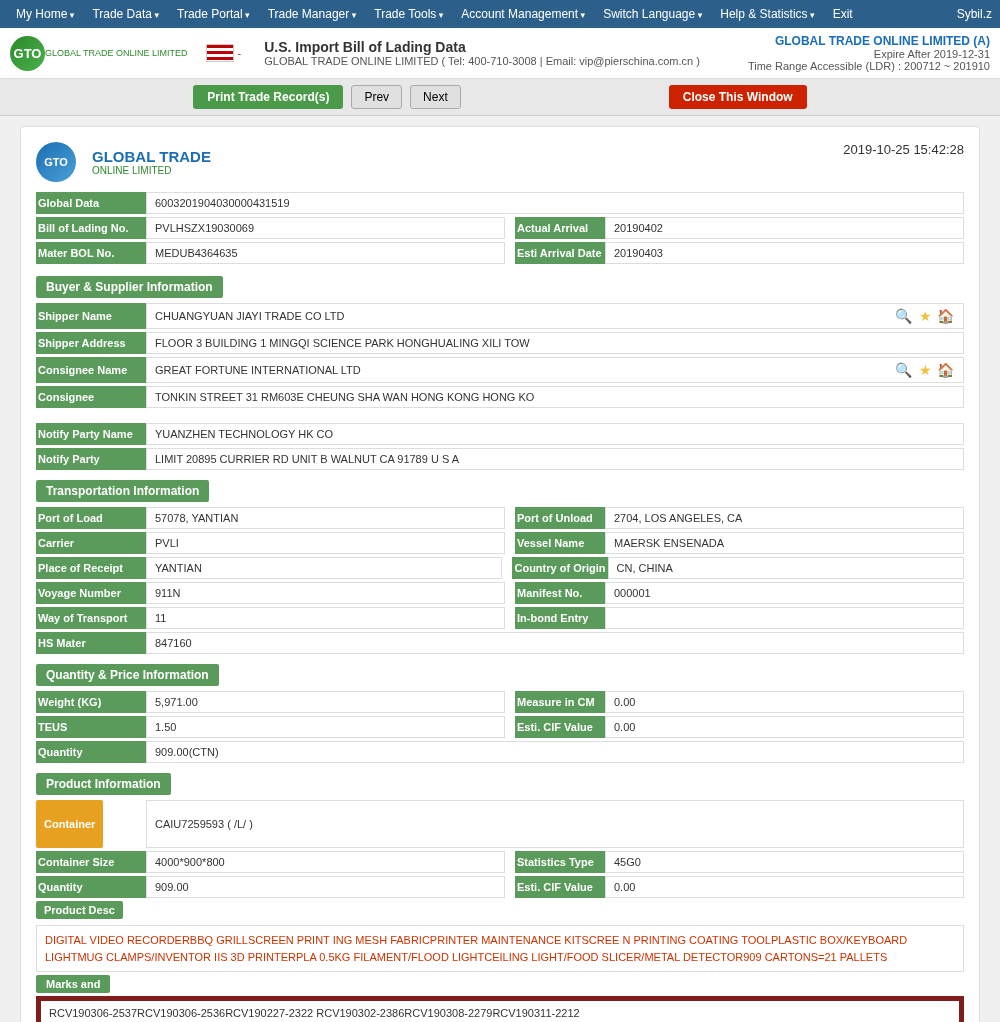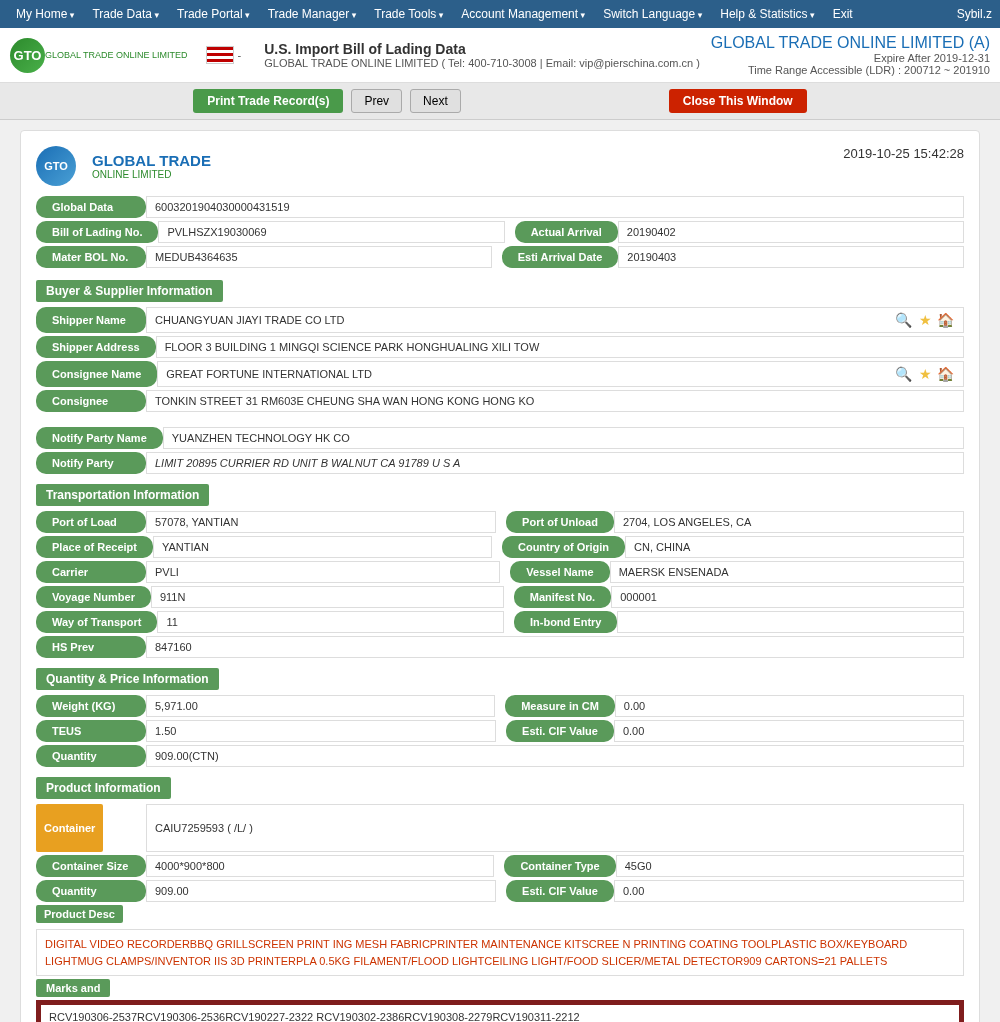--- a/index.html
+++ b/index.html
@@ -11,21 +11,21 @@
     .nav-item { color: white; padding: 3px 8px; cursor: pointer; white-space: nowrap; font-size: 12px; }
 
     
     .header-bar { background: white; display: flex; align-items: center; padding: 6px 10px; border-bottom: 1px solid #ddd; }
     .logo-area { display: flex; align-items: center; gap: 8px; }
     .flag-area { display: flex; align-items: center; gap: 4px; margin-left: 10px; }
     .page-title-area { margin-left: 15px; }
     .page-title { font-size: 14px; font-weight: bold; color: #333; }
     .page-subtitle { font-size: 11px; color: #555; }
     .account-info { margin-left: auto; text-align: right; font-size: 11px; }
-    .account-name { color: #1a6eb5; font-weight: normal; font-size: 16px; }
+    .account-name { color: #1a6eb5; font-weight: bold; font-size: 12px; }
     .account-detail { color: #555; }
 
     
     .toolbar { background: #e8e8e8; display: flex; align-items: center; justify-content: center; padding: 6px; gap: 8px; border-bottom: 1px solid #ccc; }
     .btn-print { background: #4a9a4a; color: white; border: none; padding: 5px 14px; border-radius: 3px; cursor: pointer; font-size: 12px; font-weight: bold; }
     .btn-nav { background: #e0e0e0; border: 1px solid #aaa; padding: 4px 12px; border-radius: 3px; cursor: pointer; font-size: 12px; }
     .btn-close { background: #cc2200; color: white; border: none; padding: 5px 14px; border-radius: 3px; cursor: pointer; font-size: 12px; font-weight: bold; }
 
     
     .main-content { padding: 10px 20px; background: #f0f0f0; min-height: 800px; }
@@ -37,21 +37,21 @@
 
     
     .gto-logo { display: flex; flex-direction: row; align-items: center; }
     .gto-logo-top { display: flex; align-items: center; gap: 3px; }
     .gto-circle { width: 35px; height: 35px; border-radius: 50%; background: linear-gradient(135deg, #2c8a2c, #4ab04a); display: flex; align-items: center; justify-content: center; color: white; font-weight: bold; font-size: 12px; }
     .gto-subtext { color: #2c8a2c; font-size: 9px; }
 
     
     .info-section { margin-bottom: 12px; }
     .info-row { display: flex; align-items: stretch; margin-bottom: 3px; }
-    .info-label { background: #5a9a5a; color: white; padding: 4px 16px; min-width: 110px; font-size: 11px; font-weight: bold; border-radius: 10px; display: flex; align-items: center; flex-shrink: 0; }
+    .info-label { background: #5a9a5a; color: white; padding: 4px 2px; min-width: 110px; font-size: 11px; font-weight: bold; border-radius: 0; display: flex; align-items: center; flex-shrink: 0; }
     .info-value { border: 1px solid #ddd; padding: 4px 8px; flex: 1; font-size: 11px; background: white; display: flex; align-items: center; }
 
     
     .section-header { background: #5a9a5a; color: white; padding: 4px 10px; border-radius: 2px; font-size: 12px; font-weight: bold; margin-bottom: 5px; display: inline-block; }
 
     .card-wrapper { position: relative; }
 
     
     .icon-search { font-size: 14px; cursor: pointer; color: #555; margin-left: 5px; }
     .icon-star { font-size: 14px; color: #f0c040; margin-left: 2px; }
@@ -201,63 +201,63 @@
         <div class="info-row" style="margin-bottom:15px;">
           <div class="info-label">Consignee</div>
           <div class="info-value" style="flex:1;">TONKIN STREET 31 RM603E CHEUNG SHA WAN HONG KONG HONG KO</div>
         </div>
         <div class="info-row" style="margin-bottom:3px;">
           <div class="info-label">Notify Party Name</div>
           <div class="info-value" style="flex:1;">YUANZHEN TECHNOLOGY HK CO</div>
         </div>
         <div class="info-row">
           <div class="info-label">Notify Party</div>
-          <div class="info-value" style="flex:1;font-style:italic;">LIMIT 20895 CURRIER RD UNIT B WALNUT CA 91789 U S A</div>
+          <div class="info-value" style="flex:1;">LIMIT 20895 CURRIER RD UNIT B WALNUT CA 91789 U S A</div>
         </div>
       </div>
 
       <div class="section-block">
         <div class="section-header">Transportation Information</div>
         <div class="info-row" style="margin-bottom:3px;">
           <div class="info-label">Port of Load</div>
           <div class="info-value" style="min-width:150px;">57078, YANTIAN</div>
           <div style="width:10px;"></div>
           <div class="info-label" style="min-width:90px;">Port of Unload</div>
           <div class="info-value">2704, LOS ANGELES, CA</div>
         </div>
         <div class="info-row" style="margin-bottom:3px;">
+          <div class="info-label">Carrier</div>
+          <div class="info-value" style="min-width:150px;">PVLI</div>
+          <div style="width:10px;"></div>
+          <div class="info-label" style="min-width:90px;">Vessel Name</div>
+          <div class="info-value">MAERSK ENSENADA</div>
+        </div>
+        <div class="info-row" style="margin-bottom:3px;">
           <div class="info-label">Place of Receipt</div>
           <div class="info-value" style="min-width:150px;">YANTIAN</div>
           <div style="width:10px;"></div>
           <div class="info-label" style="min-width:90px;">Country of Origin</div>
           <div class="info-value">CN, CHINA</div>
         </div>
         <div class="info-row" style="margin-bottom:3px;">
-          <div class="info-label">Carrier</div>
-          <div class="info-value" style="min-width:150px;">PVLI</div>
-          <div style="width:10px;"></div>
-          <div class="info-label" style="min-width:90px;">Vessel Name</div>
-          <div class="info-value">MAERSK ENSENADA</div>
-        </div>
-        <div class="info-row" style="margin-bottom:3px;">
           <div class="info-label">Voyage Number</div>
           <div class="info-value" style="min-width:150px;">911N</div>
           <div style="width:10px;"></div>
           <div class="info-label" style="min-width:90px;">Manifest No.</div>
           <div class="info-value">000001</div>
         </div>
         <div class="info-row" style="margin-bottom:3px;">
           <div class="info-label">Way of Transport</div>
           <div class="info-value" style="min-width:150px;">11</div>
           <div style="width:10px;"></div>
           <div class="info-label" style="min-width:90px;">In-bond Entry</div>
           <div class="info-value"></div>
         </div>
         <div class="info-row">
-          <div class="info-label">HS Prev</div>
+          <div class="info-label">HS Mater</div>
           <div class="info-value" style="flex:1;">847160</div>
         </div>
       </div>
 
       <div class="section-block">
         <div class="section-header">Quantity &amp; Price Information</div>
         <div class="info-row" style="margin-bottom:3px;">
           <div class="info-label">Weight (KG)</div>
           <div class="info-value" style="min-width:150px;">5,971.00</div>
           <div style="width:10px;"></div>
@@ -282,21 +282,21 @@
         <div class="info-row" style="margin-bottom:3px;">
           <div style="display:flex;align-items:center;min-width:110px;">
             <span class="container-badge">Container</span>
           </div>
           <div class="info-value" style="flex:1;text-align:right;">CAIU7259593 ( /L/ )</div>
         </div>
         <div class="info-row" style="margin-bottom:3px;">
           <div class="info-label">Container Size</div>
           <div class="info-value" style="min-width:150px;">4000*900*800</div>
           <div style="width:10px;"></div>
-          <div class="info-label" style="min-width:90px;">Container Type</div>
+          <div class="info-label" style="min-width:90px;">Statistics Type</div>
           <div class="info-value">45G0</div>
         </div>
         <div class="info-row" style="margin-bottom:3px;">
           <div class="info-label">Quantity</div>
           <div class="info-value" style="min-width:150px;">909.00</div>
           <div style="width:10px;"></div>
           <div class="info-label" style="min-width:90px;">Esti. CIF Value</div>
           <div class="info-value">0.00</div>
         </div>
         <div style="margin-bottom:3px;">

